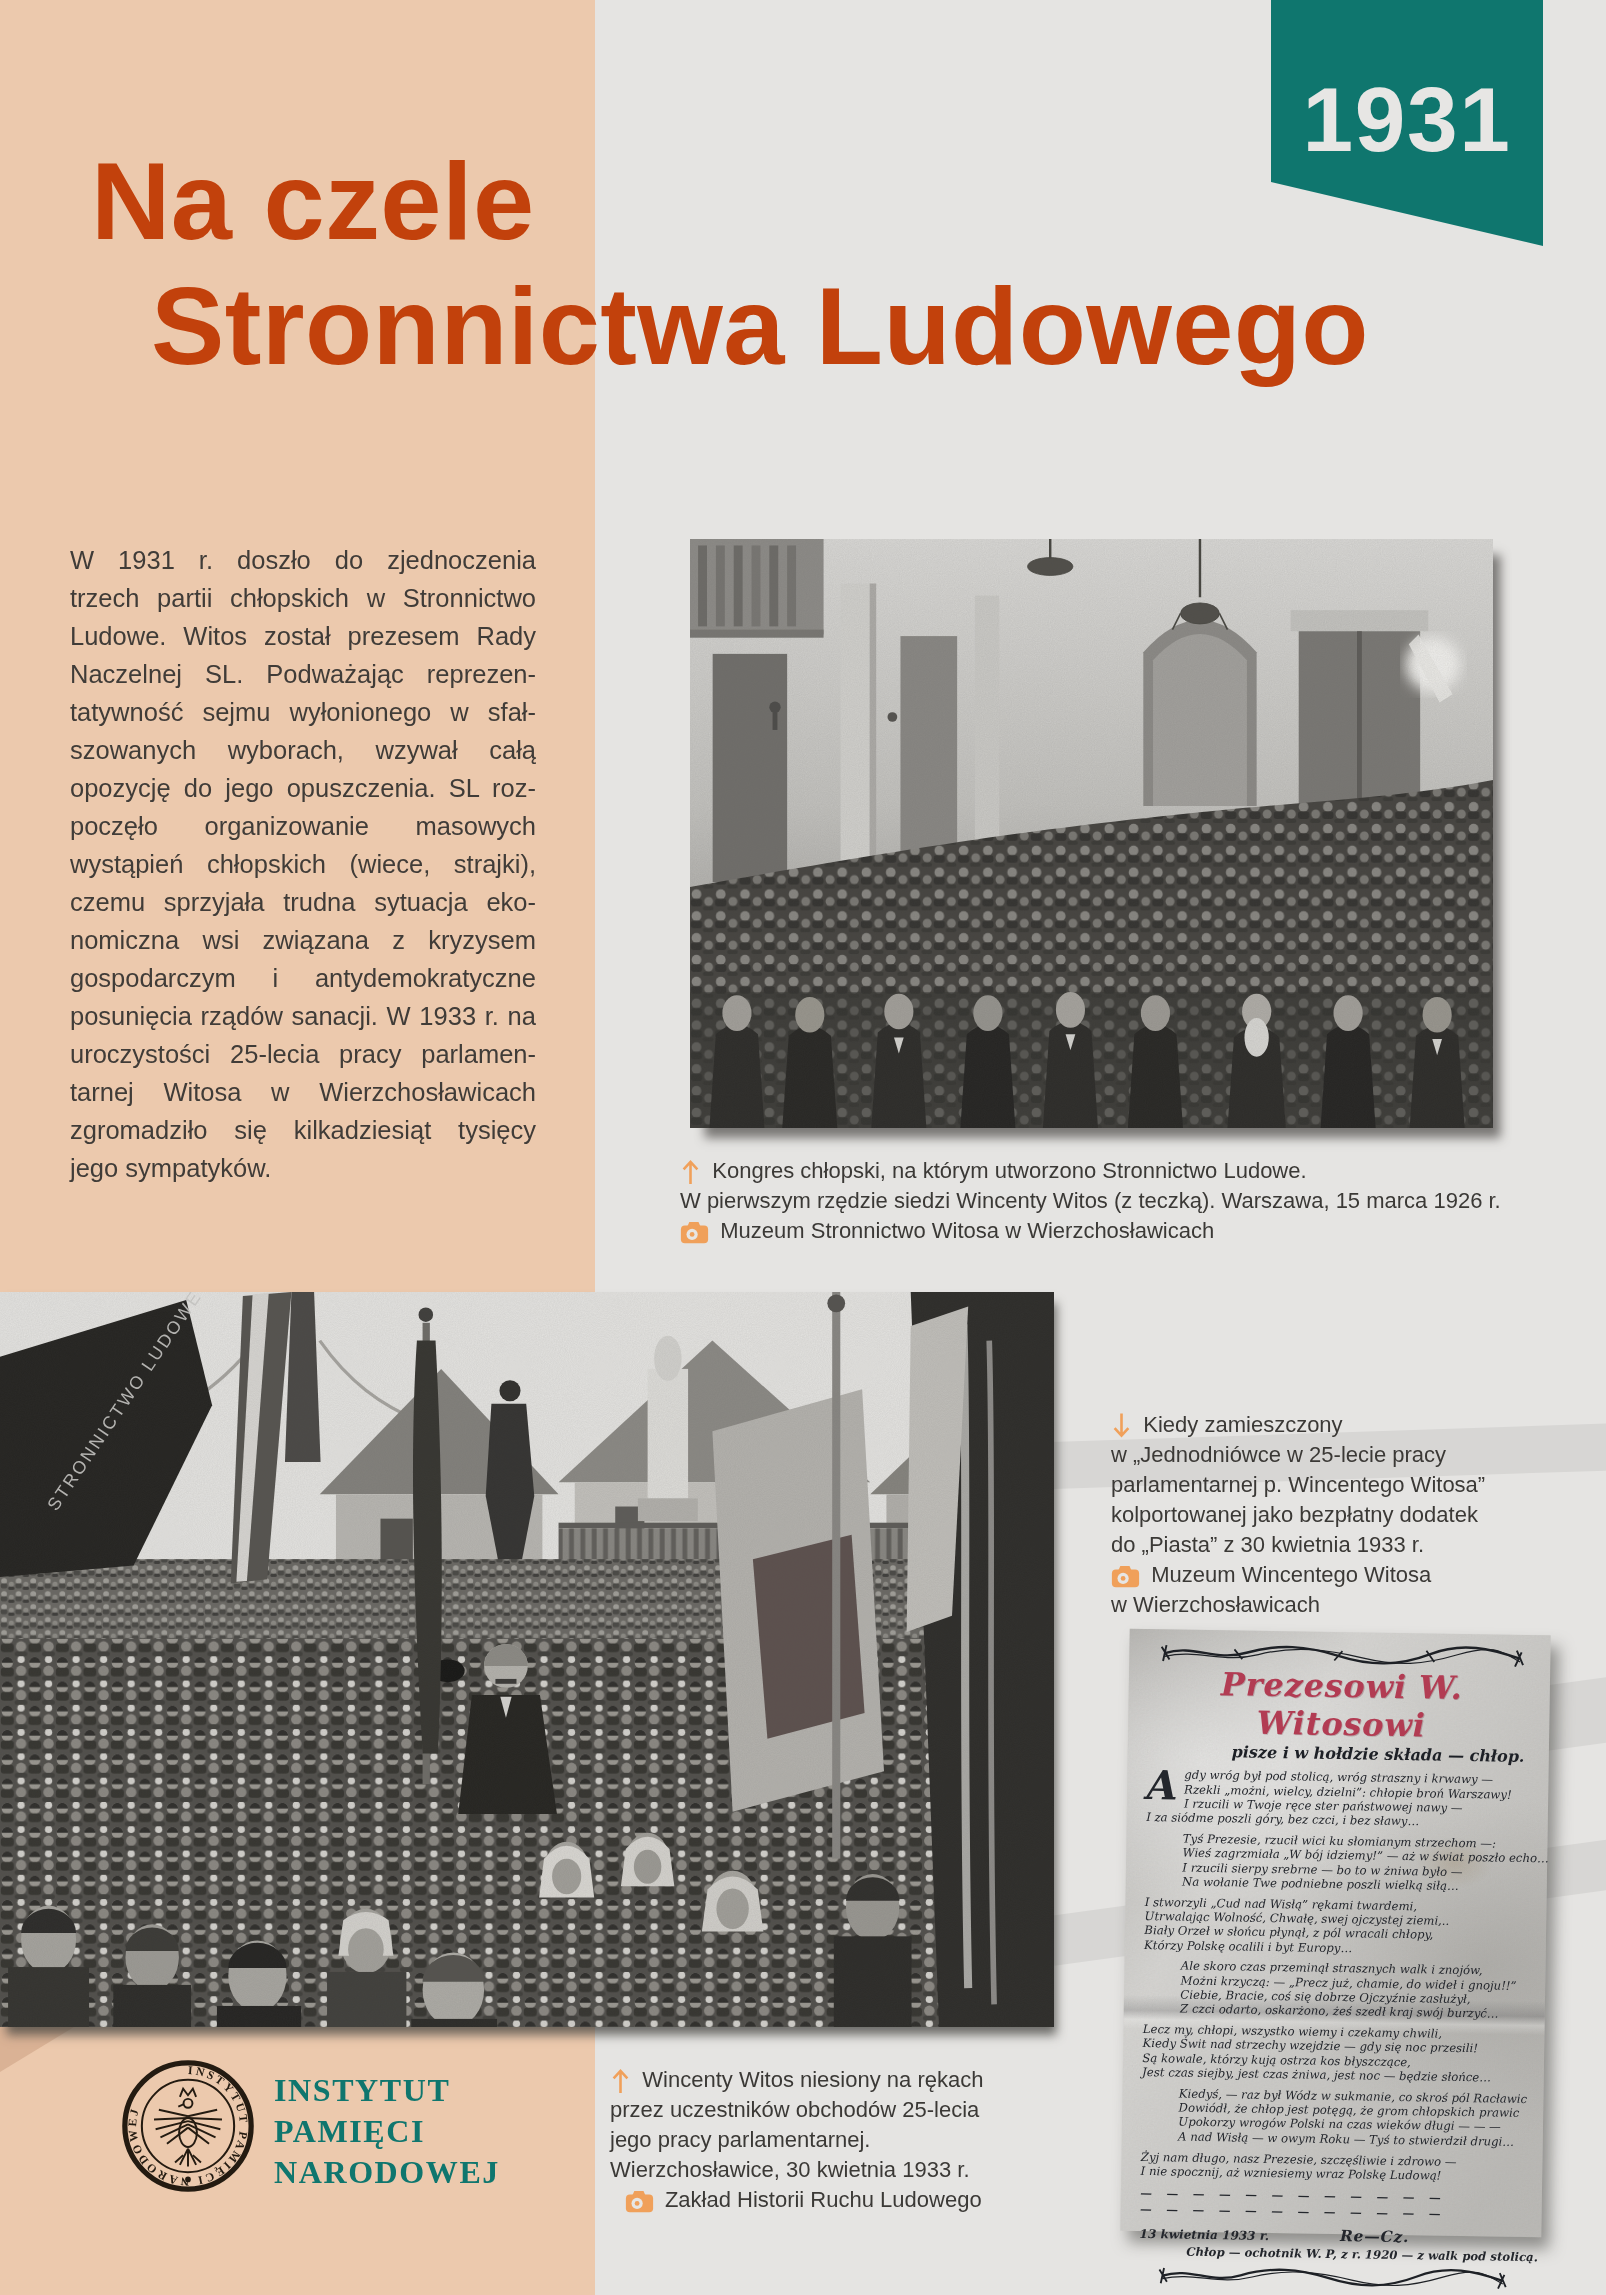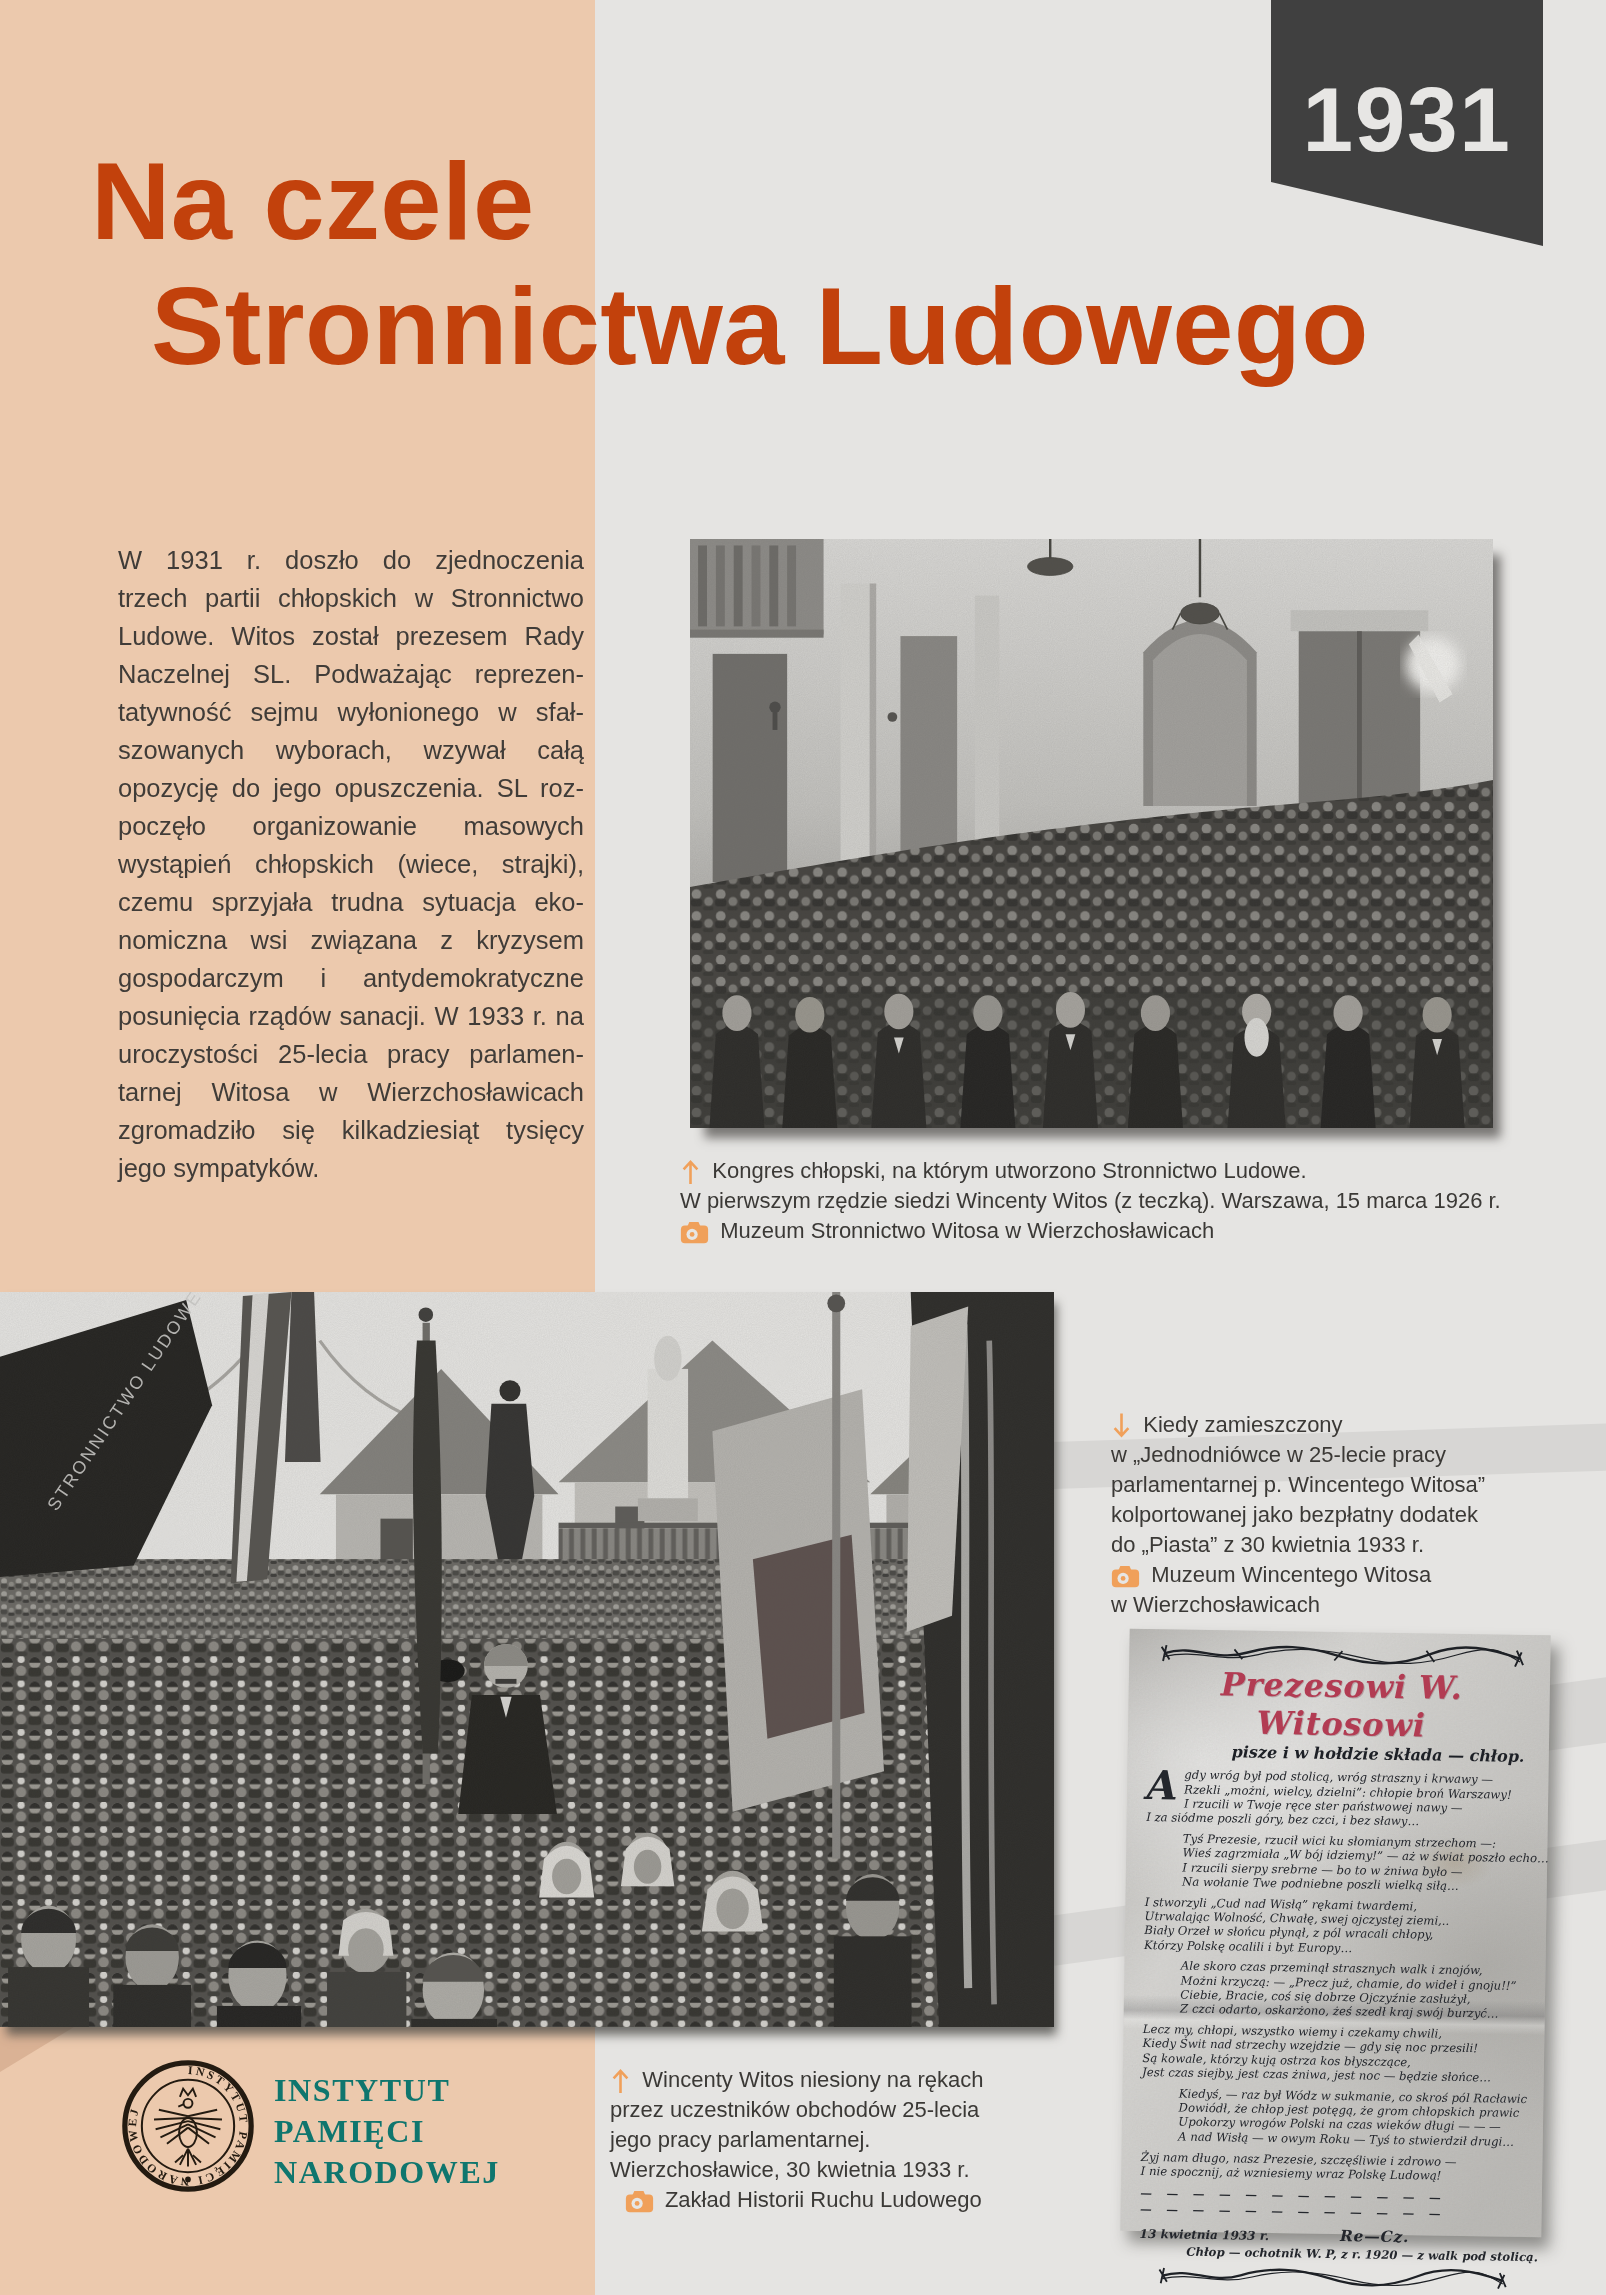--- a/index.html
+++ b/index.html
@@ -10,27 +10,27 @@
   .tan-wedge{position:absolute;left:0;top:2027px;width:0;height:0;
              border-top:45px solid #dab295;border-right:74px solid transparent;}
   .ribbon{position:absolute;background:#d7d6d4;}
   #ribbonA{left:1022px;top:1443px;width:603px;height:47px;transform:rotate(-1.9deg);transform-origin:left center;}
   #ribbonB{left:1296px;top:1720px;width:332px;height:65px;transform:rotate(-7.8deg);transform-origin:left center;}
   #ribbonC{left:1051px;top:1916px;width:583px;height:50px;transform:rotate(-7.8deg);transform-origin:left center;}
   
   .title{position:absolute;left:91px;top:138px;color:#c2410c;font-weight:bold;
          font-size:110px;line-height:125px;letter-spacing:0.4px;}
   .title .l2{margin-left:60px;}
-  .pennant{position:absolute;left:1271px;top:0;width:272px;height:246px;background:#404040;
+  .pennant{position:absolute;left:1271px;top:0;width:272px;height:246px;background:#0f766e;
            clip-path:polygon(0 0,100% 0,100% 100%,0 74%);}
   .pennant span{position:absolute;left:0;top:68px;width:100%;text-align:center;
                 font-size:91px;font-weight:bold;color:#e7e6e4;letter-spacing:1.6px;}
   
   .body-text{position:absolute;left:70px;top:541px;width:466px;color:#403c38;
-             font-size:25.5px;line-height:38px;font-weight:300;margin-left:48px;}
+             font-size:25.5px;line-height:38px;font-weight:300;}
   .body-text .jl{text-align:justify;text-align-last:justify;}
   .body-text .last{text-align-last:left;}
   
   .photo{position:absolute;}
   #photo-congress{left:690px;top:539px;width:803px;height:589px;
                   box-shadow:11.3px 13px 9.7px -3.2px rgba(95,93,90,.8);}
   #photo-crowd{left:0;top:1292px;width:1054px;height:735px;
                box-shadow:4.9px 9.7px 9.7px -1.6px rgba(70,69,66,.75);}
   .photo svg{display:block;width:100%;height:100%;}
   

